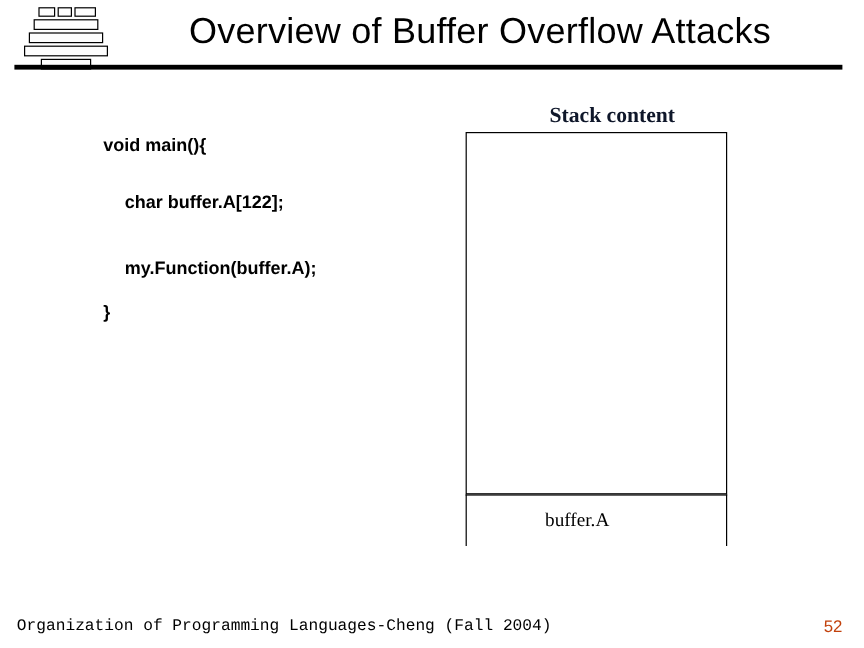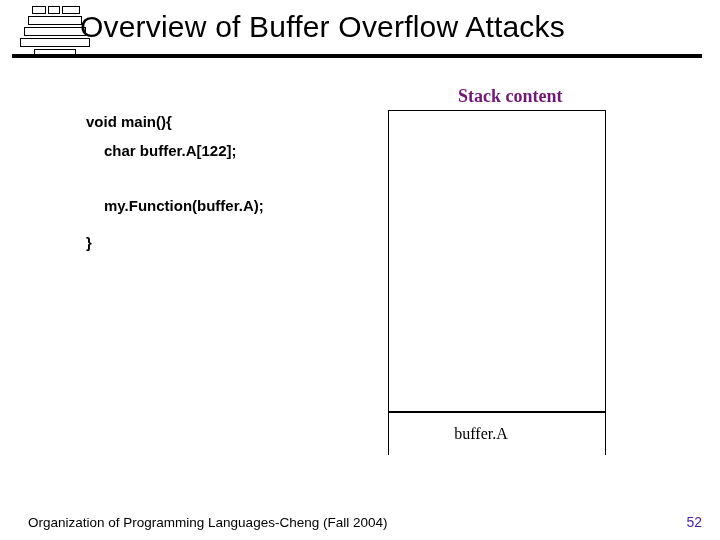--- a/index.html
+++ b/index.html
@@ -19,20 +19,21 @@
   .header {
     position: absolute;
     top: 10px;
     left: 0;
     width: 100%;
   }
   .title {
     font-size: 30px;
     font-weight: normal;
     color: #000;
+    text-align: center;
     padding-left: 80px;
     letter-spacing: 0.2px;
   }
   .title-underline {
     position: absolute;
     top: 54px;
     left: 12px;
     right: 18px;
     height: 4px;
     background: #000;
@@ -62,32 +63,32 @@
   .pyramid .l4 { top: 32px; left: 10px; width: 70px; height: 9px; }
   .pyramid .l5 { top: 43px; left: 24px; width: 42px; height: 9px; }
   .code-area {
     position: absolute;
     top: 114px;
     left: 86px;
     font-size: 15px;
     line-height: 1;
     color: #000;
   }
-  .code-line1 { font-weight: bold; margin-bottom: 14px; }
+  .code-line1 { font-weight: bold; margin-bottom: 32px; }
   .code-line2 { margin-left: 18px; font-weight: bold; margin-bottom: 16px; }
   .code-line3 { margin-left: 18px; font-weight: bold; margin-bottom: 22px; margin-top: 40px; }
   .code-line4 { font-weight: bold; }
   .stack-label {
     position: absolute;
     top: 86px;
     left: 458px;
     font-family: "Times New Roman", Times, serif;
     font-size: 18px;
     font-weight: bold;
-    color: #701a75;
+    color: #0f172a;
   }
   .stack-box-top {
     position: absolute;
     top: 110px;
     left: 388px;
     width: 218px;
     height: 302px;
     border: 1.5px solid #000;
     background: transparent;
   }
@@ -108,30 +109,31 @@
     left: 388px;
     width: 186px;
     text-align: center;
     font-family: "Times New Roman", Times, serif;
     font-size: 16px;
     color: #000;
   }
   .footer {
     position: absolute;
     bottom: 10px;
-    left: 28px;
+    left: 14px;
     font-size: 13.5px;
     color: #000;
+    font-family: Liberation Mono, monospace;
   }
   .pagenum {
     position: absolute;
     bottom: 10px;
     right: 18px;
     font-size: 14px;
-    color: #4c1d95;
+    color: #c2410c;
   }
 </style>
 </head>
 <body>
 
 <div class="slide">
 
   <div class="pyramid">
     <div class="layer l1a"></div>
     <div class="layer l0"></div>

